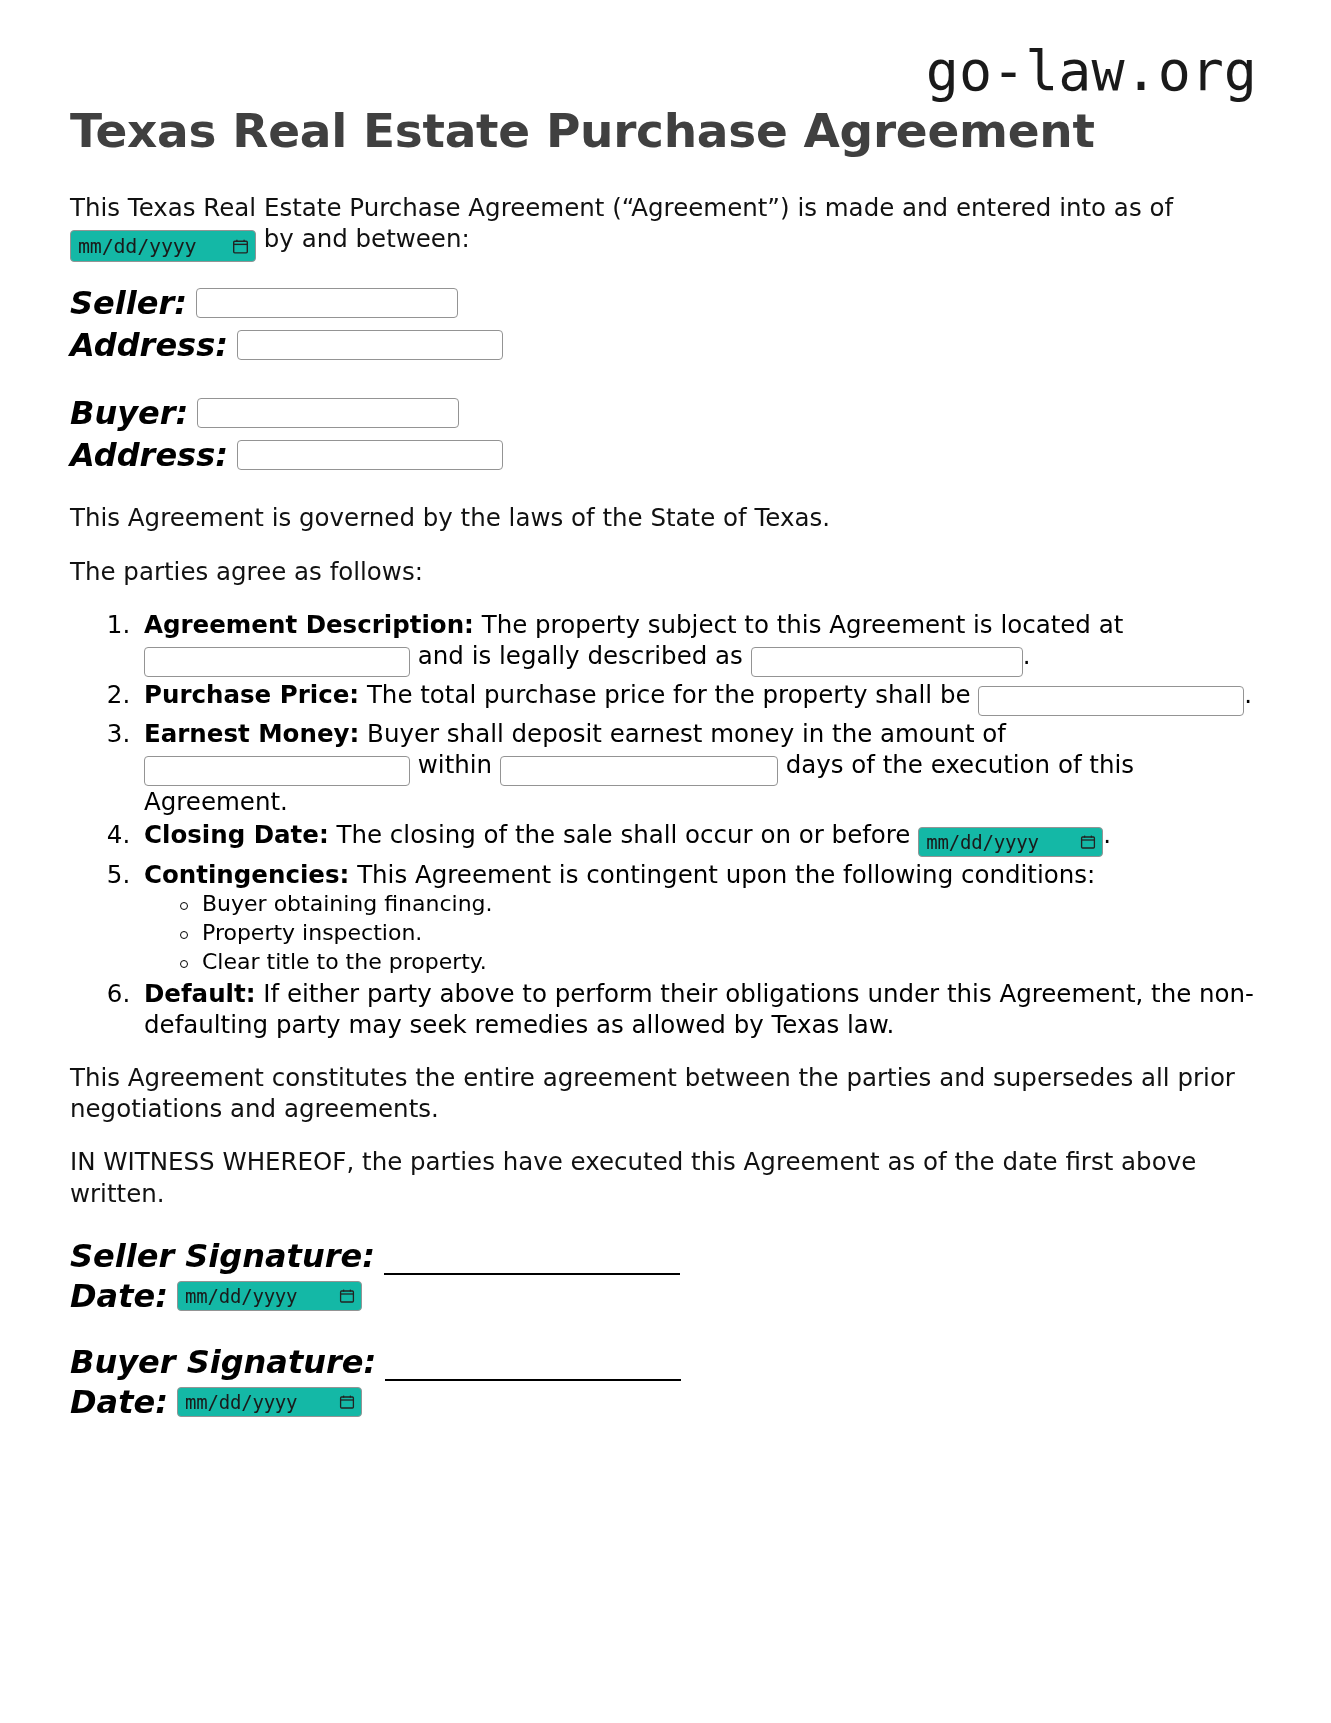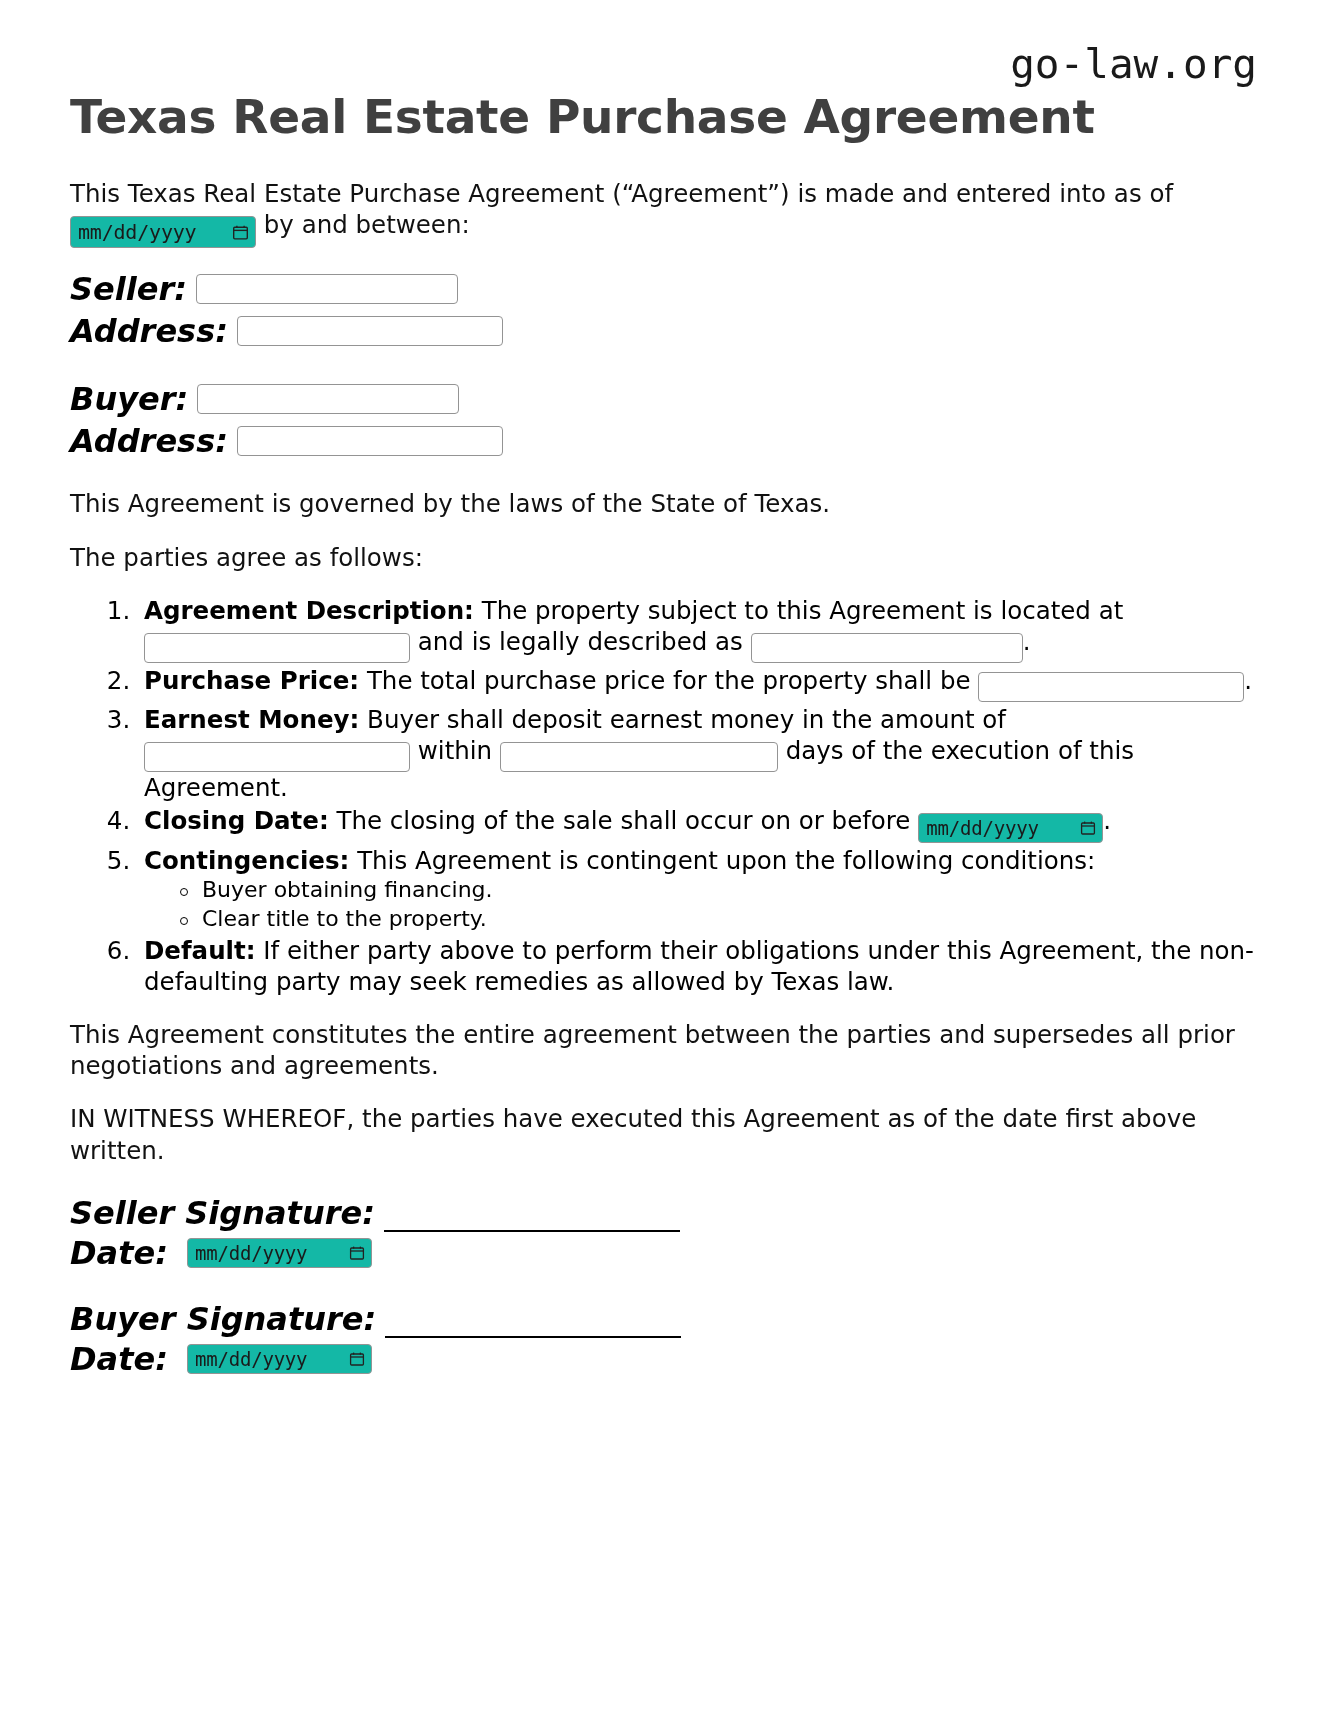--- a/index.html
+++ b/index.html
@@ -17,21 +17,21 @@
   .page {
     box-sizing: border-box;
     width: 1331px;
     height: 1723px;
     padding: 44px 72px 0 70px;
     position: relative;
   }
   .watermark {
     text-align: right;
     font-family: "DejaVu Sans Mono", monospace;
-    font-size: 41px;
+    font-size: 55px;
     letter-spacing: 0px;
     color: #1a1a1a;
     line-height: 1.0;
     margin: 0 0 6px 0;
     padding-right: 2px;
   }
   h1.doc-title {
     font-family: "DejaVu Sans", sans-serif;
     font-size: 47px;
     font-weight: bold;
@@ -152,21 +152,21 @@
   .sig-line {
     display: inline-block;
     border-bottom: 2px solid #000;
     width: 296px;
     margin-left: 9px;
     height: 20px;
   }
   .date-row {
     display: flex;
     align-items: center;
-    gap: 19px;
+    gap: 9px;
     font-size: 24.5px;
     margin-bottom: 2px;
   }
   .sig-spacer { height: 26px; }
 </style>
 </head>
 <body>
 
 <div class="page">
 
@@ -259,20 +259,21 @@
           </svg>
         </span>
       </span><span>.</span>
     </li>
 
     <li>
       <strong>Contingencies:</strong>
       <span>This Agreement is contingent upon the following conditions:</span>
       <ul class="subs">
         <li>Buyer obtaining financing.</li>
+        <li>Property inspection.</li>
         <li>Clear title to the property.</li>
       </ul>
     </li>
 
     <li>
       <strong>Default:</strong>
       <span>If either party above to perform their obligations under this Agreement, the non-defaulting party may seek remedies as allowed by Texas law.</span>
     </li>
 
   </ol>

